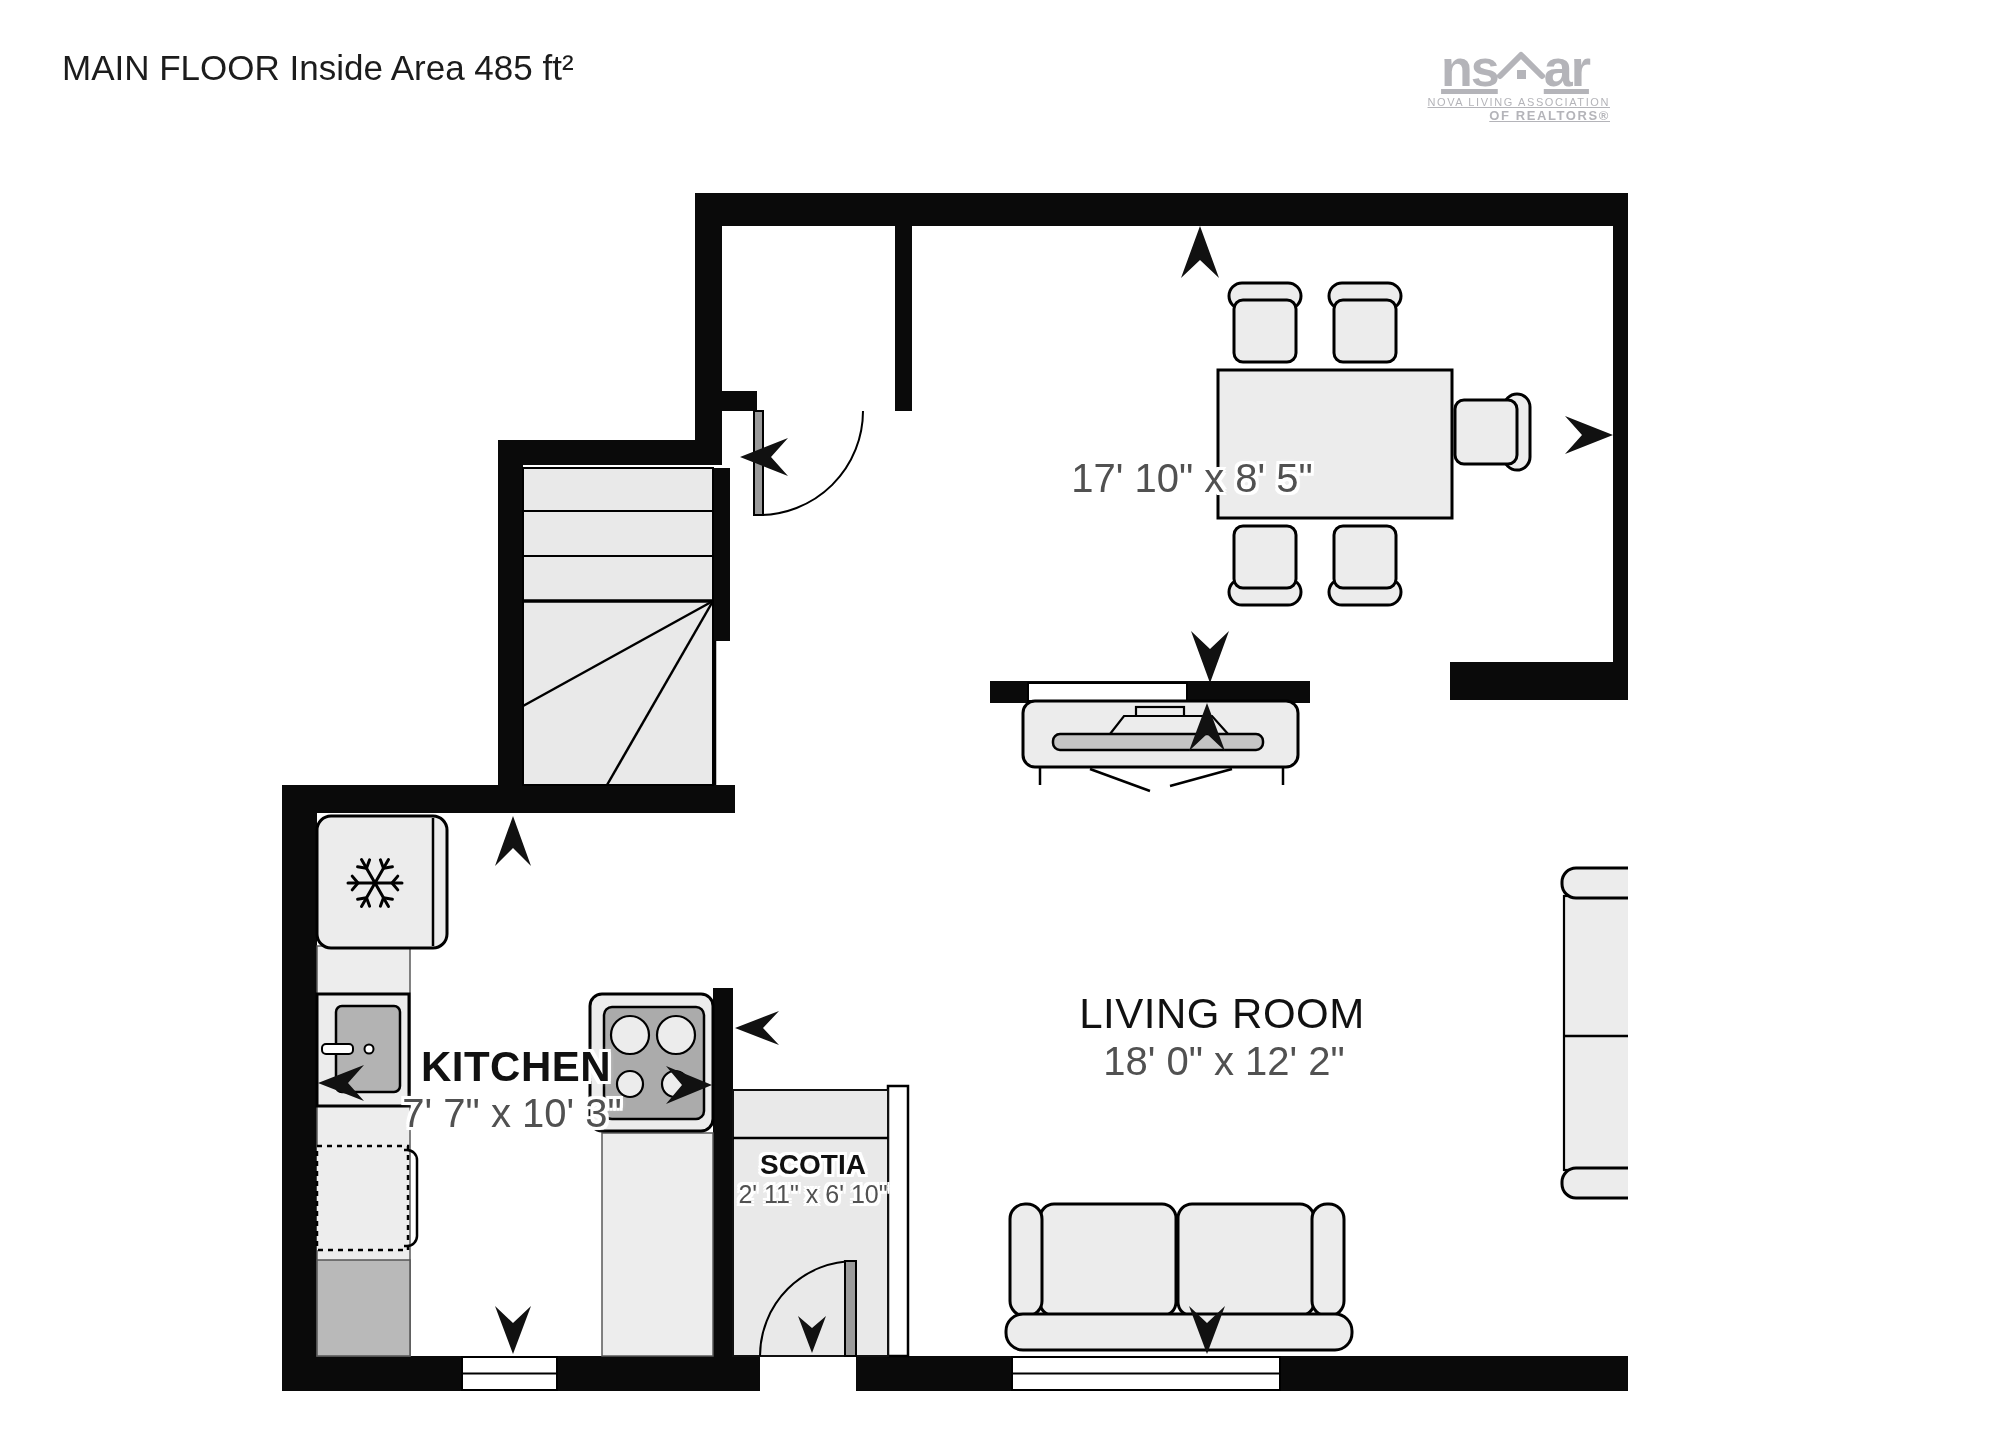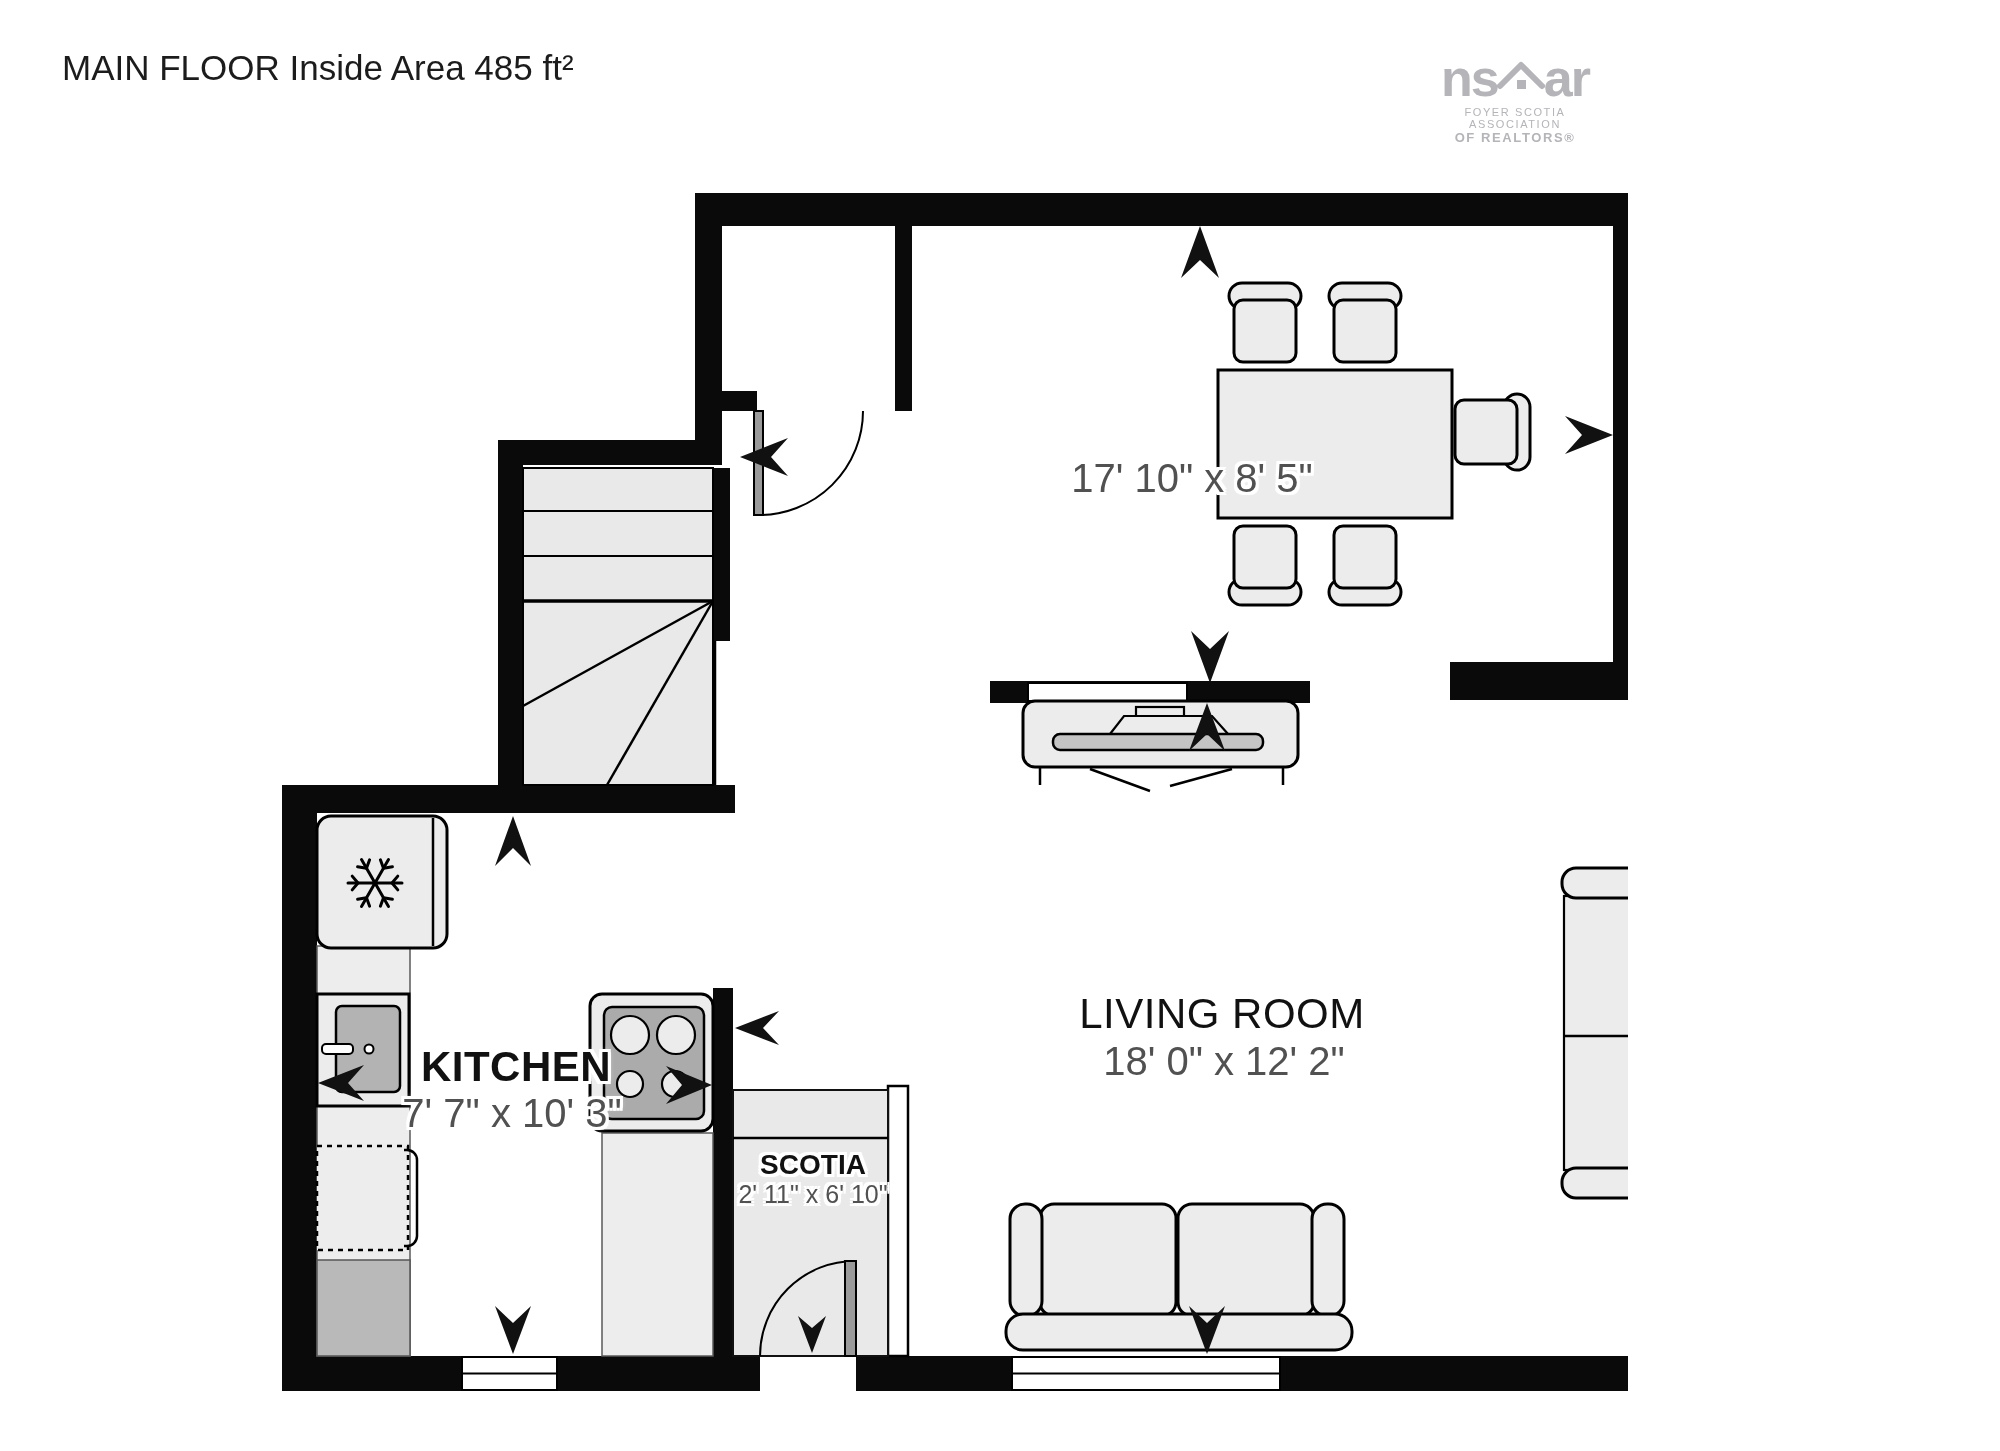--- a/index.html
+++ b/index.html
@@ -19,21 +19,21 @@
   
   .lbl{position:absolute;transform:translate(-50%,-50%);white-space:nowrap;text-align:center;
        text-shadow:-3px -3px 0 #fff,3px -3px 0 #fff,-3px 3px 0 #fff,3px 3px 0 #fff,
                    0 -3px 0 #fff,0 3px 0 #fff,-3px 0 0 #fff,3px 0 0 #fff,0 0 6px #fff;}
   .room-name{font-size:42px;font-weight:500;color:var(--label,#111);letter-spacing:.5px;}
   .room-dims{font-size:40px;font-weight:400;color:var(--dims,#515151);}
   .foyer-name{font-size:28px;font-weight:600;color:var(--label,#111);}
   .foyer-dims{font-size:25px;font-weight:400;color:var(--dims,#515151);}
   .title{position:absolute;left:62px;top:20px;font-size:35px;color:#1c1c1c;}
   
-  .logo{position:absolute;right:18px;top:24px;width:190px;text-align:center;color:var(--logo,#b4b4b9);}
+  .logo{position:absolute;right:18px;top:14px;width:190px;text-align:right;color:var(--logo,#b4b4b9);text-decoration:underline;}
   .logo-row{display:flex;align-items:flex-end;justify-content:center;line-height:1;}
   .logo-row span{font-size:52px;font-weight:600;letter-spacing:-2px;}
   .logo-row svg{margin:0 -1px 2px -1px;}
   .logo-l1{font-size:11px;letter-spacing:1.6px;margin-top:2px;}
   .logo-l2{font-size:13px;letter-spacing:1.6px;font-weight:700;}
 </style>
 </head>
 <body>
 
 <div class="stage">
@@ -219,17 +219,17 @@
 
   <div class="logo">
     <div class="logo-row">
       <span>ns</span>
       <svg width="48" height="44" viewBox="0 0 48 44">
         <path d="M3,28 L24,7 L45,28" fill="none" stroke="#b4b4b9" stroke-width="6" stroke-linecap="round" stroke-linejoin="round"></path>
         <rect x="20" y="22" width="9" height="9" fill="#b4b4b9"></rect>
       </svg>
       <span>ar</span>
     </div>
-    <div class="logo-l1">FOYER SCOTIA ASSOCIATION</div>
+    <div class="logo-l1">NOVA LIVING ASSOCIATION</div>
     <div class="logo-l2">OF REALTORS®</div>
   </div>
 
 </div>
 
 </body></html>

